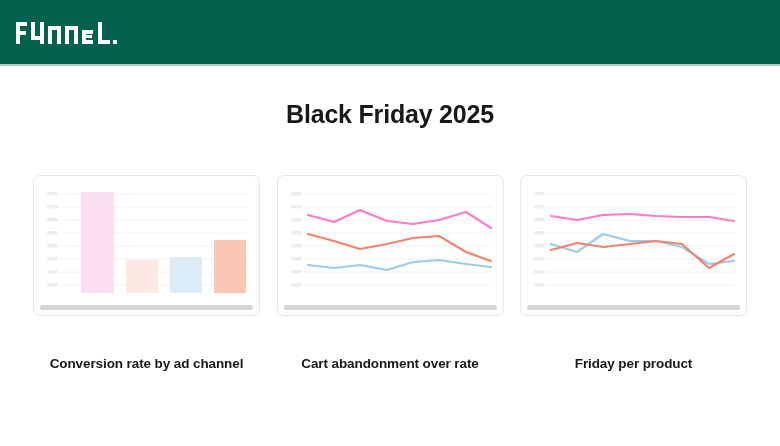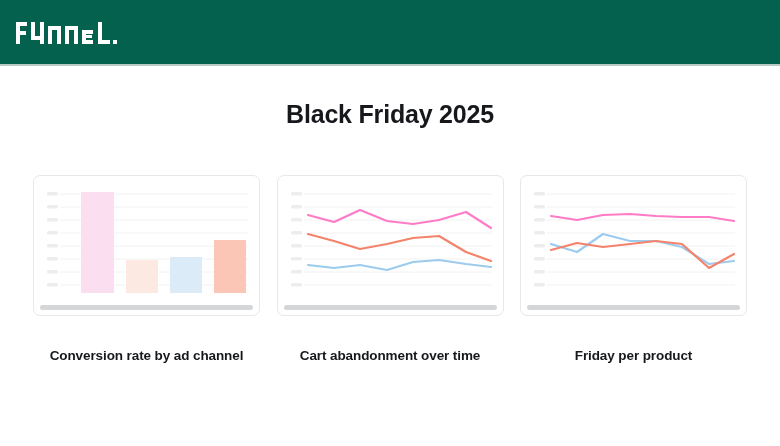--- a/index.html
+++ b/index.html
@@ -96,21 +96,21 @@
     position: absolute;
     left: 6px;
     right: 6px;
     bottom: 5px;
     height: 5px;
     border-radius: 3px;
     background: #d4d6d8;
   }
 
   .caption {
-    margin-top: 32px;
+    margin-top: 40px;
     text-align: center;
     font-size: 13.5px;
     font-weight: bold;
     color: #16181c;
     letter-spacing: -0.1px;
     line-height: 1.2;
   }
 </style>
 </head>
 <body>
@@ -219,21 +219,21 @@
               <rect x="13" y="94" width="11" height="3.5" rx="1.5"></rect>
               <rect x="13" y="107" width="11" height="3.5" rx="1.5"></rect>
             </g>
             <polyline fill="none" stroke="#FF7BC6" stroke-width="2.2" stroke-linejoin="round" stroke-linecap="round" points="30,39 56,46 82,34 109,45 135,48 161,44 188,36 213,52"></polyline>
             <polyline fill="none" stroke="#F4836B" stroke-width="2.2" stroke-linejoin="round" stroke-linecap="round" points="30,58 56,65 82,73 109,68 135,62 161,60 188,76 213,85"></polyline>
             <polyline fill="none" stroke="#9CCBEE" stroke-width="2.2" stroke-linejoin="round" stroke-linecap="round" points="30,89 56,92 82,89 109,94 135,86 161,84 188,88 213,91"></polyline>
           </svg>
         </div>
         <div class="card-scrollbar"></div>
       </div>
-      <div class="caption">Cart abandonment over time</div>
+      <div class="caption">Cart abandonment over rate</div>
     </div>
 
     <div class="chart-block">
       <div class="card">
         <div class="plot">
           <svg width="227" height="131" viewBox="0 0 227 131">
             <g stroke="#F2F2F4" stroke-width="1">
               <line x1="26" y1="18" x2="214" y2="18"></line>
               <line x1="26" y1="31" x2="214" y2="31"></line>
               <line x1="26" y1="44" x2="214" y2="44"></line>

